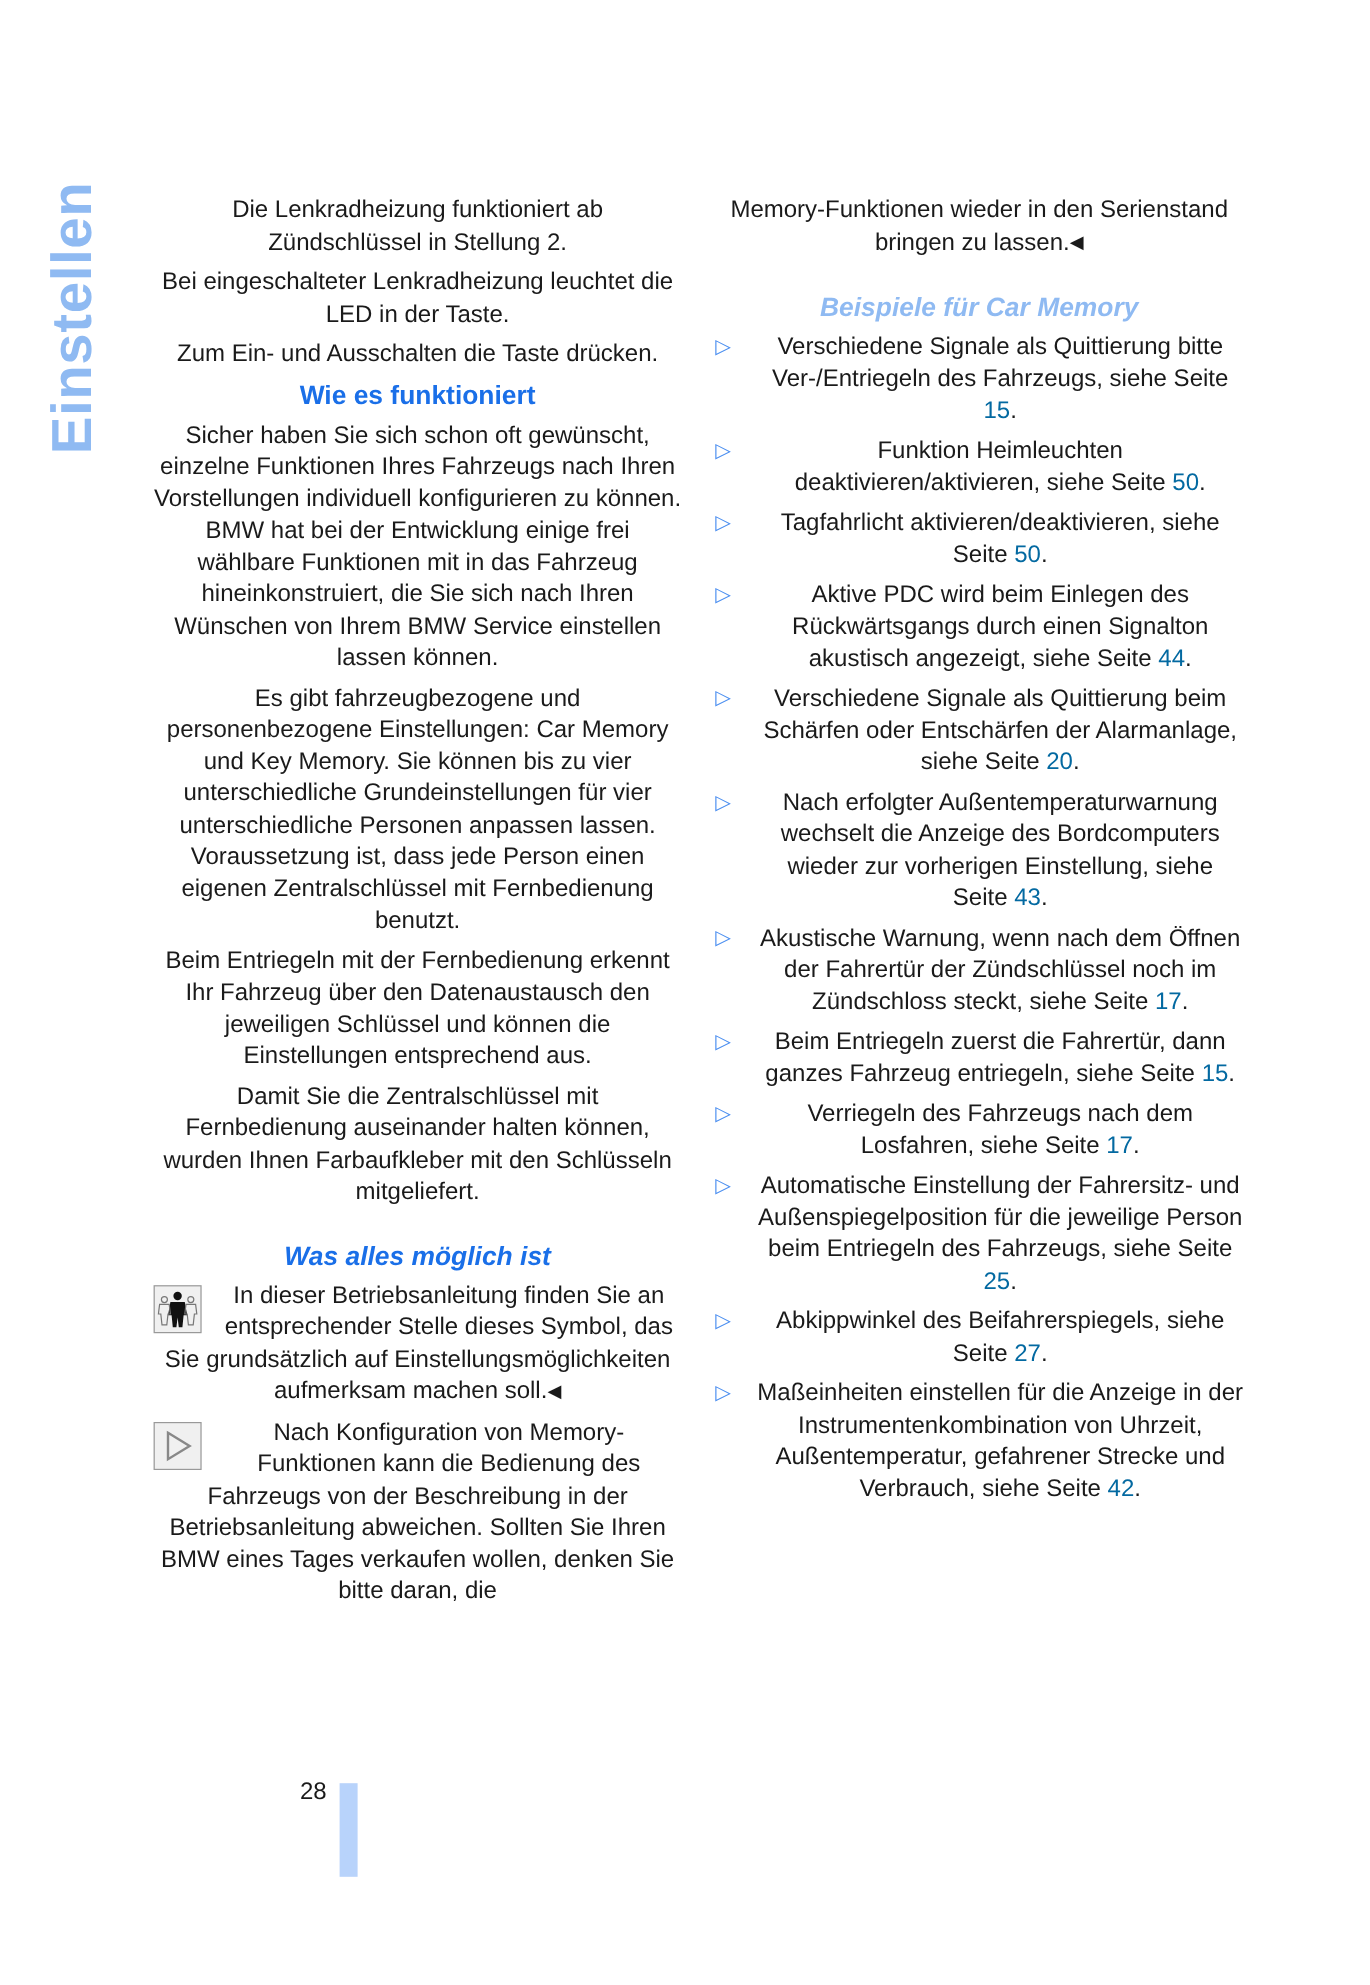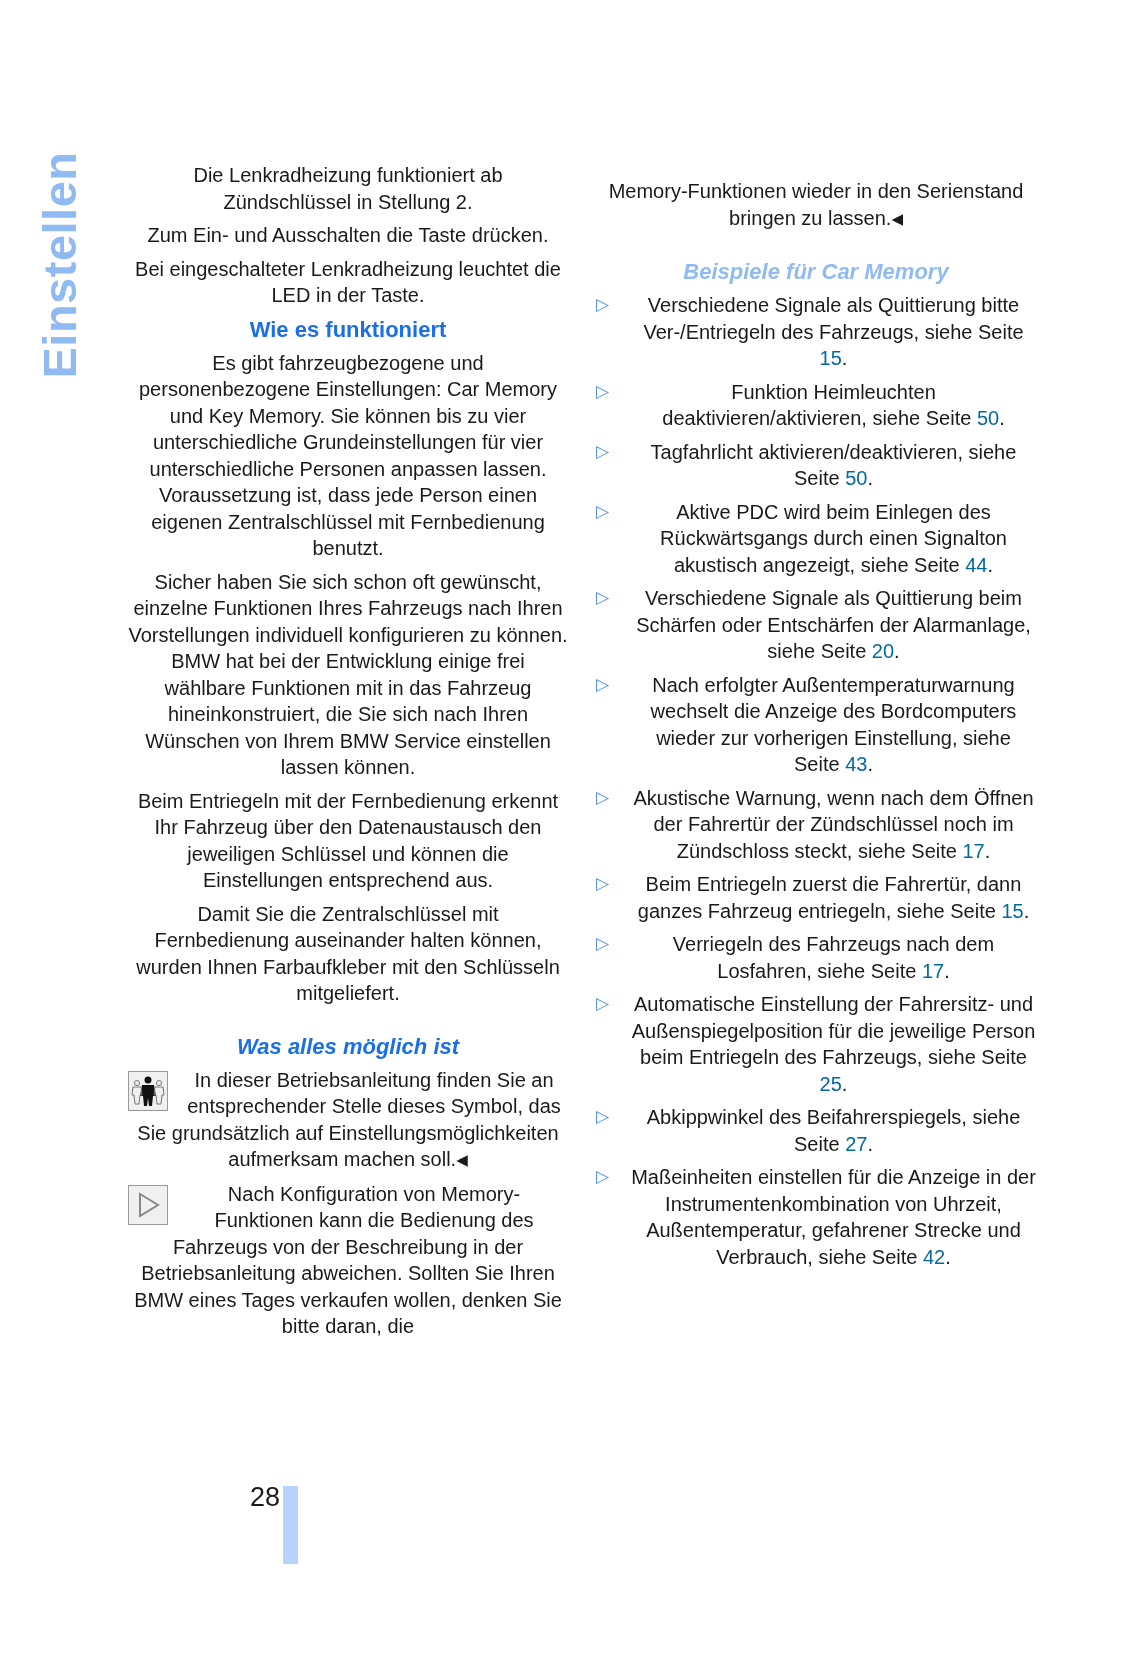--- a/index.html
+++ b/index.html
@@ -3,53 +3,53 @@
 <meta charset="utf-8">
 <style>
   html, body { margin: 0; padding: 0; background: #ffffff; }
   body { width: 1142px; height: 1654px; position: relative; overflow: hidden;
          font-family: "Liberation Sans", "DejaVu Sans", sans-serif; color: #1a1a1a; }
   .side-tab { position: absolute; left: 34px; top: 160px; width: 50px; height: 210px; }
   .side-tab span { position: absolute; left: 50%; top: 50%; transform: translate(-50%,-50%) rotate(-90deg);
      font-size: 47px; font-weight: bold; color: #8fbaf2; white-space: nowrap; letter-spacing: 0.5px; }
   .col { position: absolute; top: 162px; text-align: center; }
   .col-left { left: 128px; width: 440px; }
-  .col-right { left: 596px; width: 440px; margin-top: 16px; }
+  .col-right { left: 596px; width: 440px; }
   p { margin: 0 0 7px 0; font-size: 20px; line-height: 26.5px; }
   h1 { margin: 36px 0 22px 0; font-size: 31px; color: #1a6fe8; font-weight: bold; line-height: 34px; }
   h2 { margin: 0 0 6px 0; font-size: 22px; color: #1a6fe8; font-weight: bold; line-height: 28px; }
   h2.light { color: #8fbaf2; }
   h2.sp { margin-top: 26px; font-style: italic; }
   .end-mark { font-size: 15px; vertical-align: 1px; }
   ul { list-style: none; margin: 0; padding: 0; }
   li { position: relative; padding-left: 35px; font-size: 20px; line-height: 26.5px; margin-bottom: 7px; }
   li .bullet { position: absolute; left: 0; top: 0; color: #4a8ef0; font-size: 17px; }
   .link { color: #0369a1; }
   .note { position: relative; }
   .note-icon { float: left; width: 40px; height: 40px; margin: 4px 12px 0 0; border: 1px solid #999;
       background: #f0f0f0; box-sizing: border-box; display: flex; align-items: center; justify-content: center; }
-  .page-num { position: absolute; left: 250px; top: 1482px; font-size: 27px; }
+  .page-num { position: absolute; left: 250px; top: 1482px; font-size: 20px; }
   .page-bar { position: absolute; left: 283px; top: 1486px; width: 15px; height: 78px; background: #b8d3fb; }
 </style>
 </head>
 <body>
 
 <div class="side-tab">
   <span>Einstellen</span>
 </div>
 
 <div class="col col-left">
   <p>Die Lenkradheizung funktioniert ab Zündschlüssel in Stellung 2.</p>
+  <p>Bei eingeschalteter Lenkradheizung leuchtet die LED in der Taste.</p>
   <p>Zum Ein- und Ausschalten die Taste drücken.</p>
-  <p>Bei eingeschalteter Lenkradheizung leuchtet die LED in der Taste.</p>
 
 
   <h2>Wie es funktioniert</h2>
+  <p>Sicher haben Sie sich schon oft gewünscht, einzelne Funktionen Ihres Fahrzeugs nach Ihren Vorstellungen individuell konfigurieren zu können. BMW hat bei der Entwicklung einige frei wählbare Funktionen mit in das Fahrzeug hineinkonstruiert, die Sie sich nach Ihren Wünschen von Ihrem BMW Service einstellen lassen können.</p>
   <p>Es gibt fahrzeugbezogene und personenbezogene Einstellungen: Car Memory und Key Memory. Sie können bis zu vier unterschiedliche Grundeinstellungen für vier unterschiedliche Personen anpassen lassen. Voraussetzung ist, dass jede Person einen eigenen Zentralschlüssel mit Fernbedienung benutzt.</p>
-  <p>Sicher haben Sie sich schon oft gewünscht, einzelne Funktionen Ihres Fahrzeugs nach Ihren Vorstellungen individuell konfigurieren zu können. BMW hat bei der Entwicklung einige frei wählbare Funktionen mit in das Fahrzeug hineinkonstruiert, die Sie sich nach Ihren Wünschen von Ihrem BMW Service einstellen lassen können.</p>
   <p>Beim Entriegeln mit der Fernbedienung erkennt Ihr Fahrzeug über den Datenaustausch den jeweiligen Schlüssel und können die Einstellungen entsprechend aus.</p>
   <p>Damit Sie die Zentralschlüssel mit Fernbedienung auseinander halten können, wurden Ihnen Farbaufkleber mit den Schlüsseln mitgeliefert.</p>
 
   <h2 class="sp">Was alles möglich ist</h2>
 
   <p class="note">
     <span class="note-icon">
       <svg width="34" height="34" viewBox="0 0 34 34">
         <circle cx="17" cy="6" r="3.5" fill="#111"></circle>
         <path d="M11 11 h12 l2 11 h-3 l-1 10 h-3 l-1-8 l-1 8 h-3 l-1-10 h-3z" fill="#111"></path>

